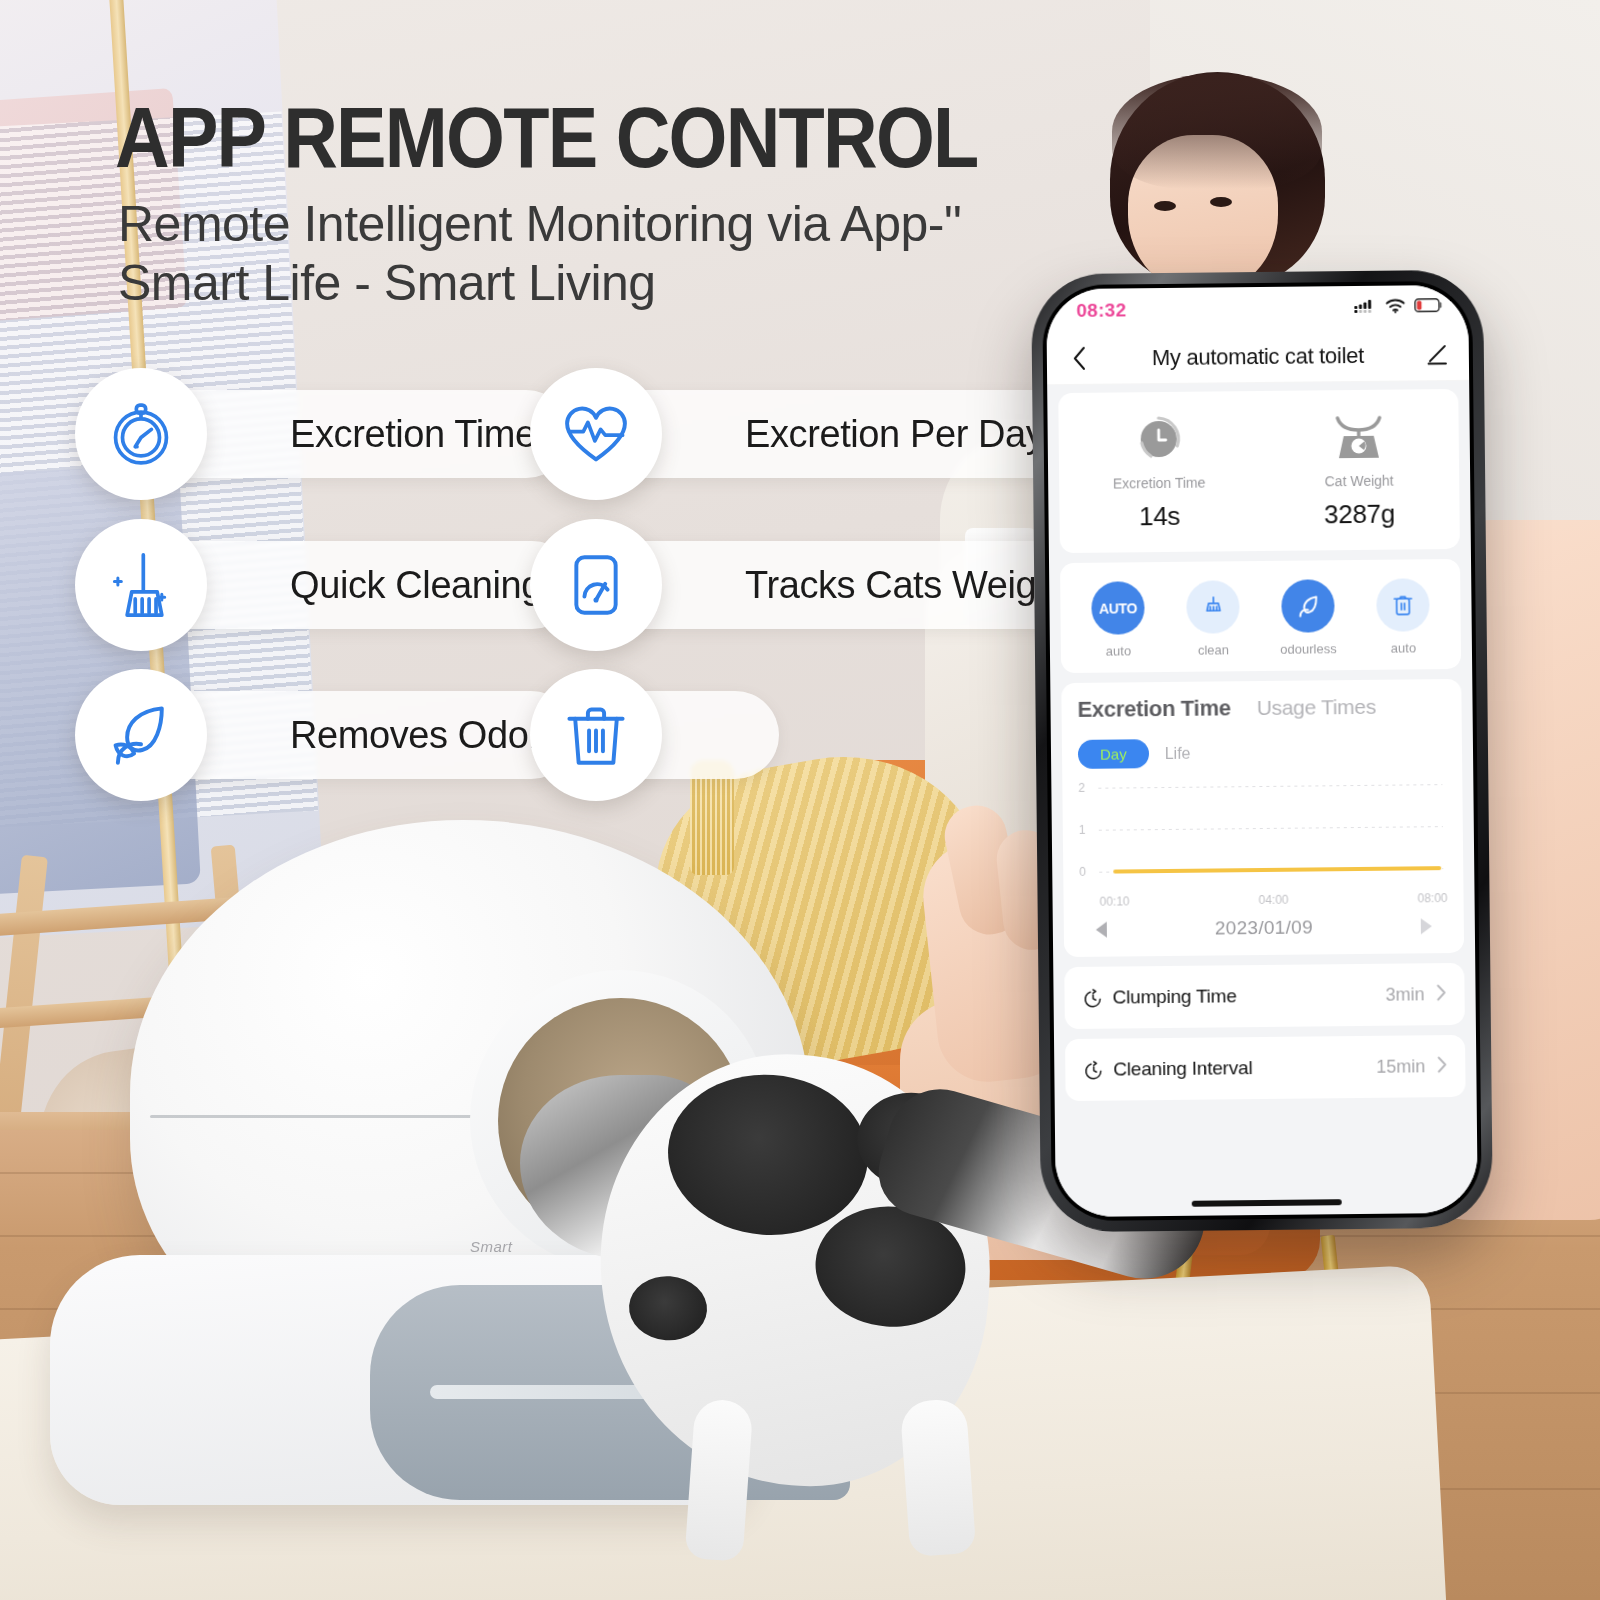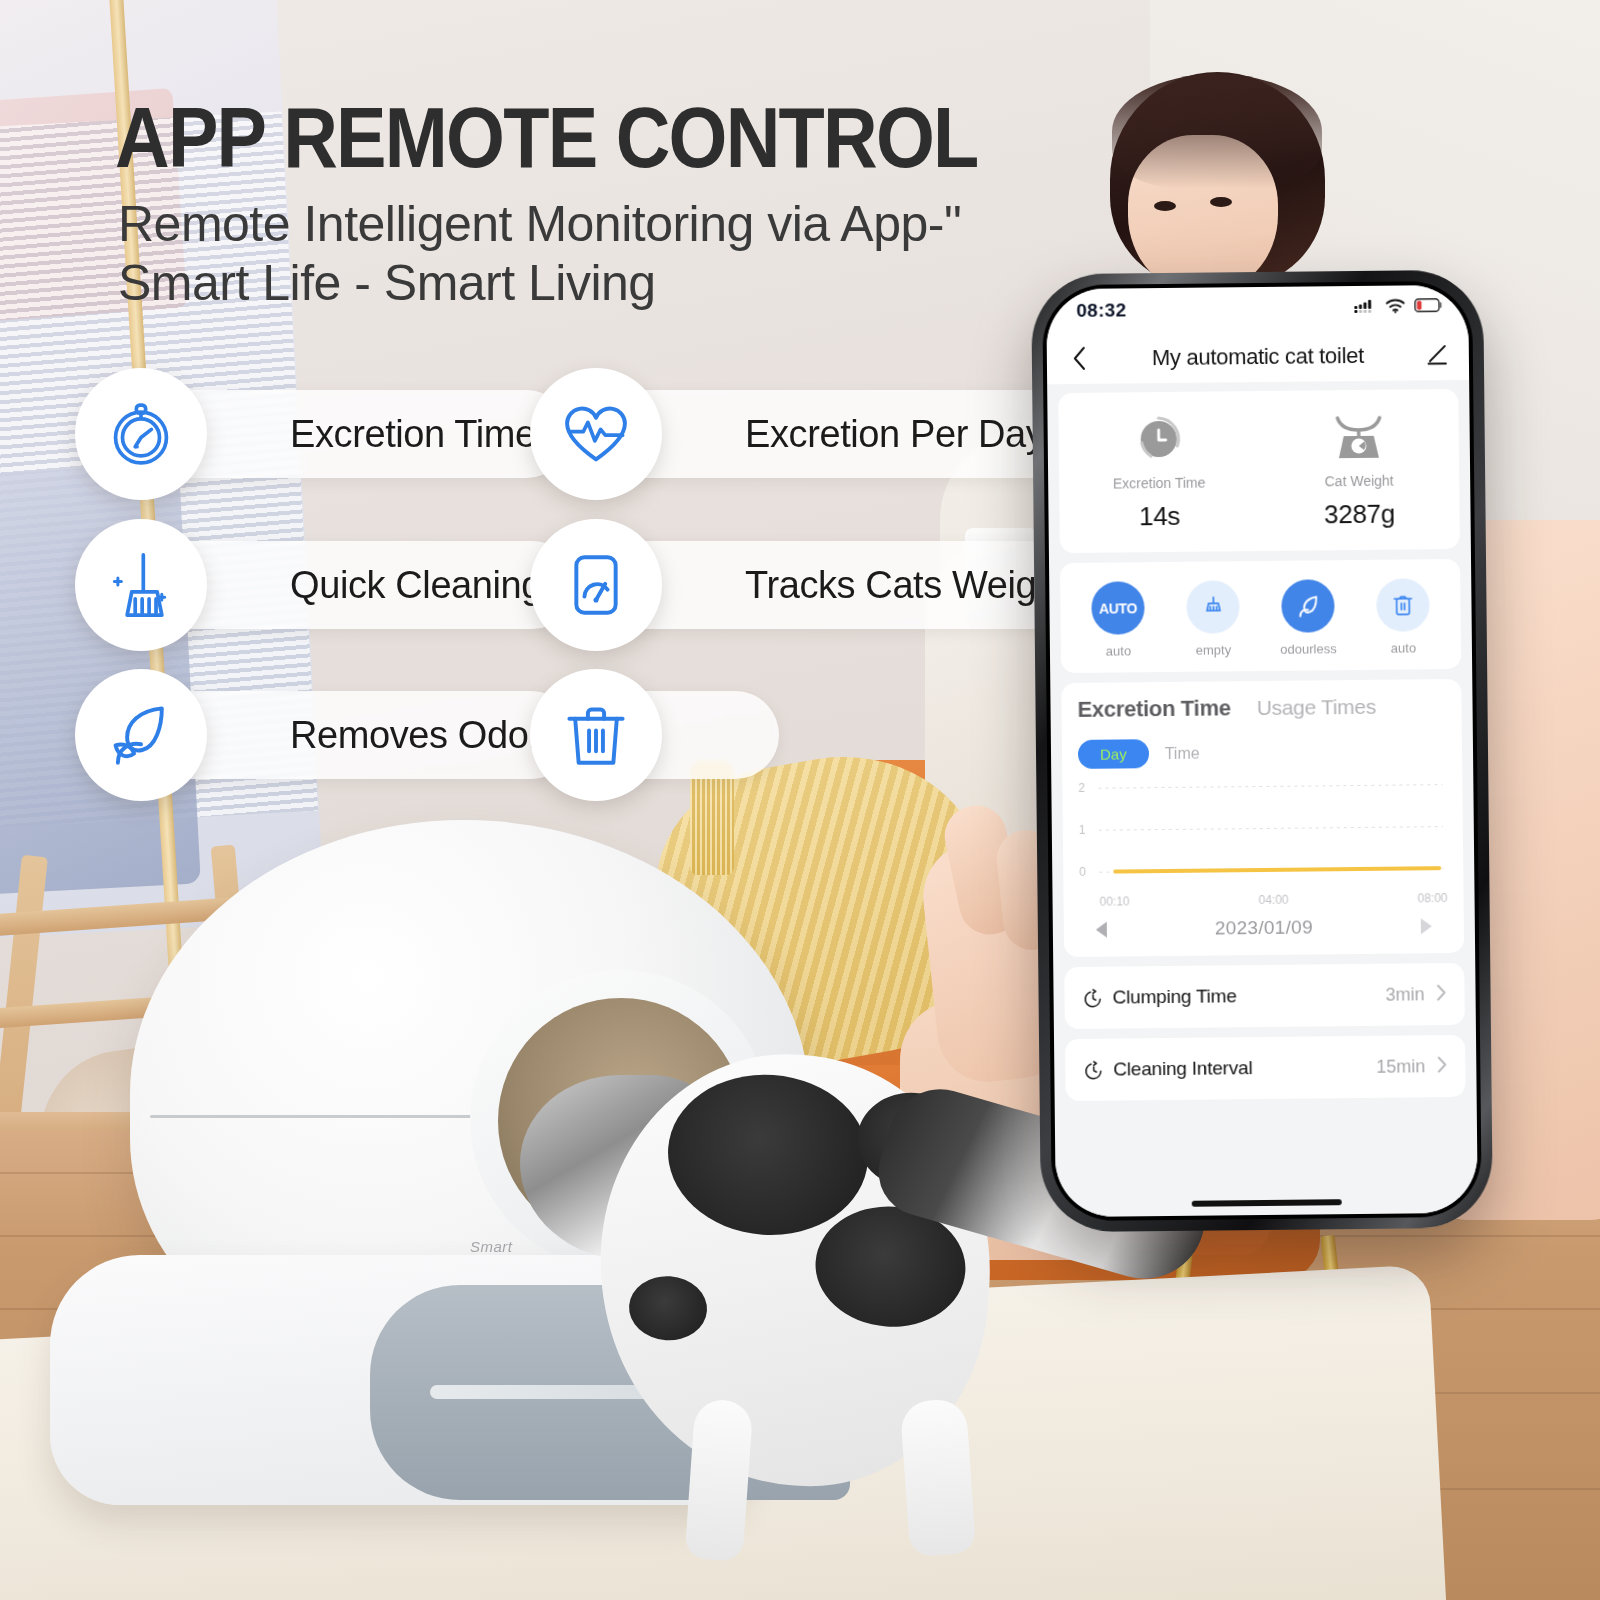--- a/index.html
+++ b/index.html
@@ -314,21 +314,21 @@
   }
   .speaker { width: 66px; height: 6px; background: #2e2e32; border-radius: 4px; }
   .frontcam { width: 12px; height: 12px; border-radius: 50%;
     background: radial-gradient(circle at 35% 30%, #2a3a52, #0b1018); }
 
   .statusbar {
     height: 44px; flex: 0 0 44px; background: #fff;
     display: flex; align-items: center; justify-content: space-between;
     padding: 0 26px 0 30px; position: relative; z-index: 6;
   }
-  .sb-time { font-size: 19px; font-weight: 700; color: #0f172a; letter-spacing: .3px; }
+  .sb-time { font-size: 19px; font-weight: 700; color: #ec4899; letter-spacing: .3px; }
   .sb-right { display: flex; align-items: center; gap: 9px; }
 
   .navbar {
     flex: 0 0 52px; background: #fff;
     display: flex; align-items: center; padding: 0 18px;
     position: relative; border-bottom: 1px solid rgba(0,0,0,.04);
   }
   .nav-back { width: 28px; display:flex; align-items:center; justify-content:center; }
   .nav-title {
     flex: 1; text-align: center; font-size: 22px; color: #151515;
@@ -652,21 +652,21 @@
           <div class="mode-label">auto</div>
         </div>
         <div class="mode">
           <div class="mode-circle off">
             <svg width="26" height="26" viewBox="0 0 64 64" fill="none" stroke="#3b86f0" stroke-width="4.2" stroke-linecap="round" stroke-linejoin="round">
               <path d="M32 7 v14"></path>
                   <path d="M20 22 H44 L48 40 H16 Z"></path>
               <path d="M24 30 v10 M32 30 v10 M40 30 v10"></path>
             </svg>
           </div>
-          <div class="mode-label">empty</div>
+          <div class="mode-label">clean</div>
         </div>
         <div class="mode">
           <div class="mode-circle on">
             <svg width="28" height="28" viewBox="0 0 64 64" fill="none" stroke="#ffffff" stroke-width="4.4" stroke-linecap="round" stroke-linejoin="round">
               <path d="M50 10 C31 13 22 24 22 35 C22 43 27 47 34 45 C46 41 50 24 50 10 Z"></path>
               <path d="M13 54 C13 43 22 37 31 40"></path>
             </svg>
           </div>
           <div class="mode-label">odourless</div>
         </div>
@@ -684,21 +684,21 @@
       </div>
 
       <div class="card chartcard">
         <div class="tabs">
           <div class="tab-main">Excretion Time</div>
           <div class="tab-sec">Usage Times</div>
         </div>
 
         <div class="segs">
           <div class="seg-on">Day</div>
-          <div class="seg-off">Time</div>
+          <div class="seg-off">Life</div>
         </div>
 
         <div class="plot">
           <div class="ytick" style="top:-4px;">2</div>
           <div class="gline" style="top:3px;"></div>
           <div class="ytick" style="top:38px;">1</div>
           <div class="gline" style="top:45px;"></div>
           <div class="ytick" style="top:80px;">0</div>
           <div class="gline" style="top:87px;"></div>
           <div class="series-line" style="top:85px;"></div>

